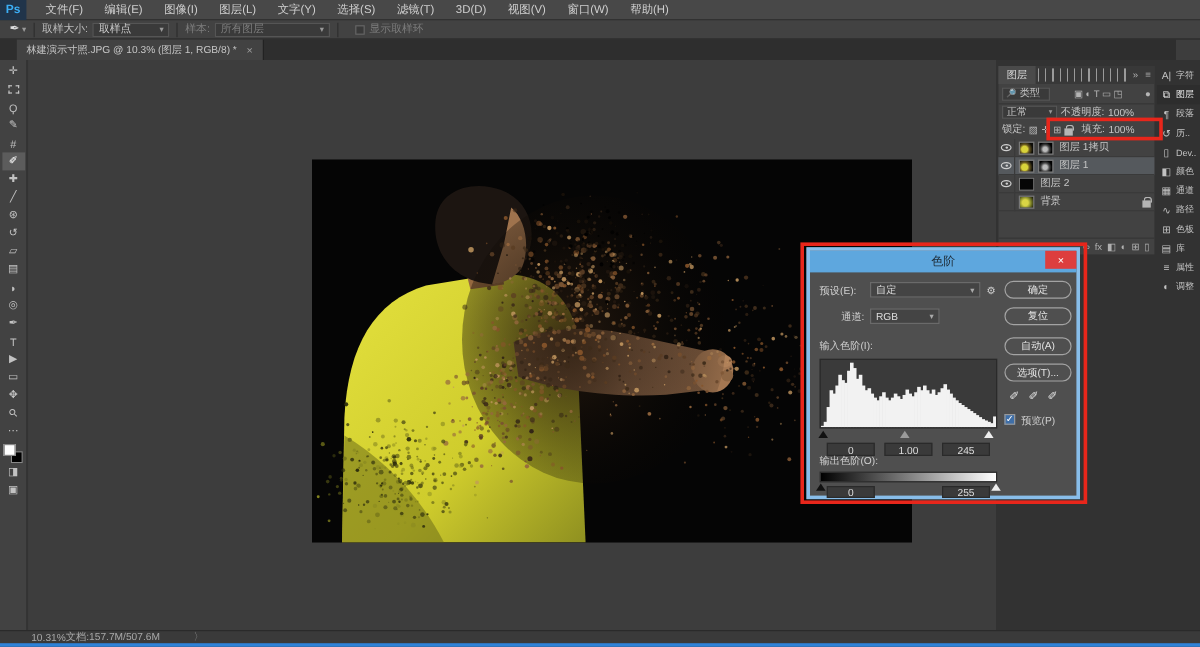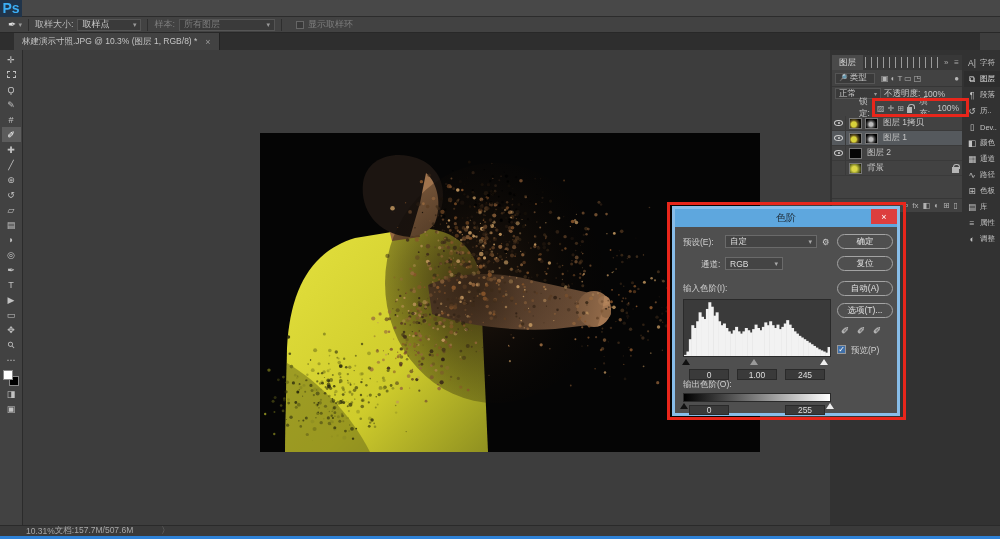--- a/index.html
+++ b/index.html
@@ -3,21 +3,21 @@
 <meta charset="utf-8">
 <style>
   * { margin:0; padding:0; box-sizing:border-box; }
   html,body { width:1000px; height:539px; overflow:hidden; background:#3d3d3d;
     font-family:"Liberation Sans","DejaVu Sans",sans-serif; color:#c8c8c8; }
 
   
   #menubar { position:absolute; left:0; top:0; width:1000px; height:17px; background:#484848;
     display:flex; align-items:center; font-size:9.5px; color:#cfcfcf; border-bottom:1px solid #2c2c2c;}
   #ps-logo { width:22px; height:17px; background:#20344a; color:#3caef5; font-weight:bold;
-    font-size:14px; display:flex; align-items:center; justify-content:center; margin-right:7px;}
+    font-size:10px; display:flex; align-items:center; justify-content:center; margin-right:7px;}
   .menu-item { padding:0 9px; height:17px; display:flex; align-items:center; cursor:default;}
 
   #optionsbar { position:absolute; left:0; top:17px; width:1000px; height:16px; background:#424242;
     border-bottom:1px solid #282828; display:flex; align-items:center; font-size:9px; color:#bdbdbd;}
   .ob-sep { width:1px; height:12px; background:#2e2e2e; margin:0 6px; }
   .ob-tool { margin-left:8px; color:#ddd; font-size:10px;}
   .ob-caret { font-size:7px; color:#999; margin-left:2px;}
   .ob-select { background:#3a3a3a; border:1px solid #555; height:12px; display:flex; align-items:center;
     padding:0 4px; min-width:64px; justify-content:space-between; margin-left:4px; color:#ccc;}
   .ob-select .car { font-size:7px; color:#999; margin-left:8px;}
@@ -48,28 +48,28 @@
 
   
   #right-dock { position:absolute; left:830px; top:50px; width:170px; height:475px; background:#323232;}
   #layers-panel { position:absolute; left:2px; top:5px; width:130px; height:157px; background:#424242;
     font-size:8.5px; color:#c6c6c6;}
   .lp-row { display:flex; align-items:center; }
   #lp-tabs { height:15px; background:#383838; display:flex; align-items:stretch;}
   #lp-tab-layers { background:#4a4a4a; padding:0 7px; display:flex; align-items:center; color:#ddd;}
   #lp-tab-strip { flex:1; margin:2px 2px; background:repeating-linear-gradient(90deg,#9a9a9a 0 1px,#383838 1px 6px);}
   .lp-tab-ctl { display:flex; align-items:center; padding:0 3px; color:#aaa; font-size:8px;}
-  #lp-filter { height:17px; border-bottom:1px solid #363636; padding:0 3px; gap:4px;}
+  #lp-filter { height:17px; border-bottom:1px solid #363636; padding:0 3px; gap:18px;}
   #lp-search { background:#3a3a3a; border:1px solid #555; height:11px; display:flex; align-items:center;
     padding:0 3px; width:40px; gap:2px;}
   .fil-ico { font-size:8px; color:#b5b5b5; margin-left:2px;}
   #lp-blend { height:13px; padding:0 3px; gap:3px;align-items:center;}
   .lp-select { background:#3a3a3a; border:1px solid #555; height:11px; display:flex; align-items:center;
     padding:0 3px; justify-content:space-between;}
-  #lp-lock { height:16px; padding:0 3px; gap:3px;margin-left:24px;}
+  #lp-lock { height:16px; padding:0 3px; gap:3px;}
   .lock-ico { font-size:8px; color:#b5b5b5;}
   .mini-lock { width:7px; height:6px; background:#b5b5b5; position:relative; margin-top:3px;}
   .mini-lock:before { content:""; position:absolute; left:1px; top:-3px; width:5px; height:4px;
     border:1px solid #b5b5b5; border-bottom:none; border-radius:3px 3px 0 0; }
   #lp-rows { }
   .lrow { height:15px; display:flex; align-items:center; border-bottom:1px solid #3a3a3a; padding-right:3px;}
   .lrow.sel { background:#55595d; }
   .eyebox { width:14px; height:15px; border-right:1px solid #3a3a3a; display:flex; align-items:center; justify-content:center;}
   .eye { width:9px; height:6px; border:1px solid #cfcfcf; border-radius:50%; position:relative;}
   .eye:after { content:""; position:absolute; left:2.5px; top:1px; width:2px; height:2px; border-radius:50%; background:#cfcfcf;}
@@ -125,20 +125,33 @@
   #status-doc { }
   #status-arrow { margin-left:28px; color:#888;}
   #taskbar-strip { position:absolute; left:0; top:536px; width:1000px; height:3px; background:#2e82d8;}
 </style>
 </head>
 <body>
 
 <div id="menubar">
   <div id="ps-logo">Ps</div>
 
+  <span id="menu-host" style="display:flex">
+      <div class="menu-item">文件(F)</div>
+      <div class="menu-item">编辑(E)</div>
+      <div class="menu-item">图像(I)</div>
+      <div class="menu-item">图层(L)</div>
+      <div class="menu-item">文字(Y)</div>
+      <div class="menu-item">选择(S)</div>
+      <div class="menu-item">滤镜(T)</div>
+      <div class="menu-item">3D(D)</div>
+      <div class="menu-item">视图(V)</div>
+      <div class="menu-item">窗口(W)</div>
+      <div class="menu-item">帮助(H)</div>
+    </span>
 </div>
 
 <div id="optionsbar">
   <span class="ob-tool">✒</span>
   <span class="ob-caret">▾</span>
   <span class="ob-sep"></span>
   <span>取样大小:</span>
   <span class="ob-select">
     <span>取样点</span>
     <span class="car">▾</span>

